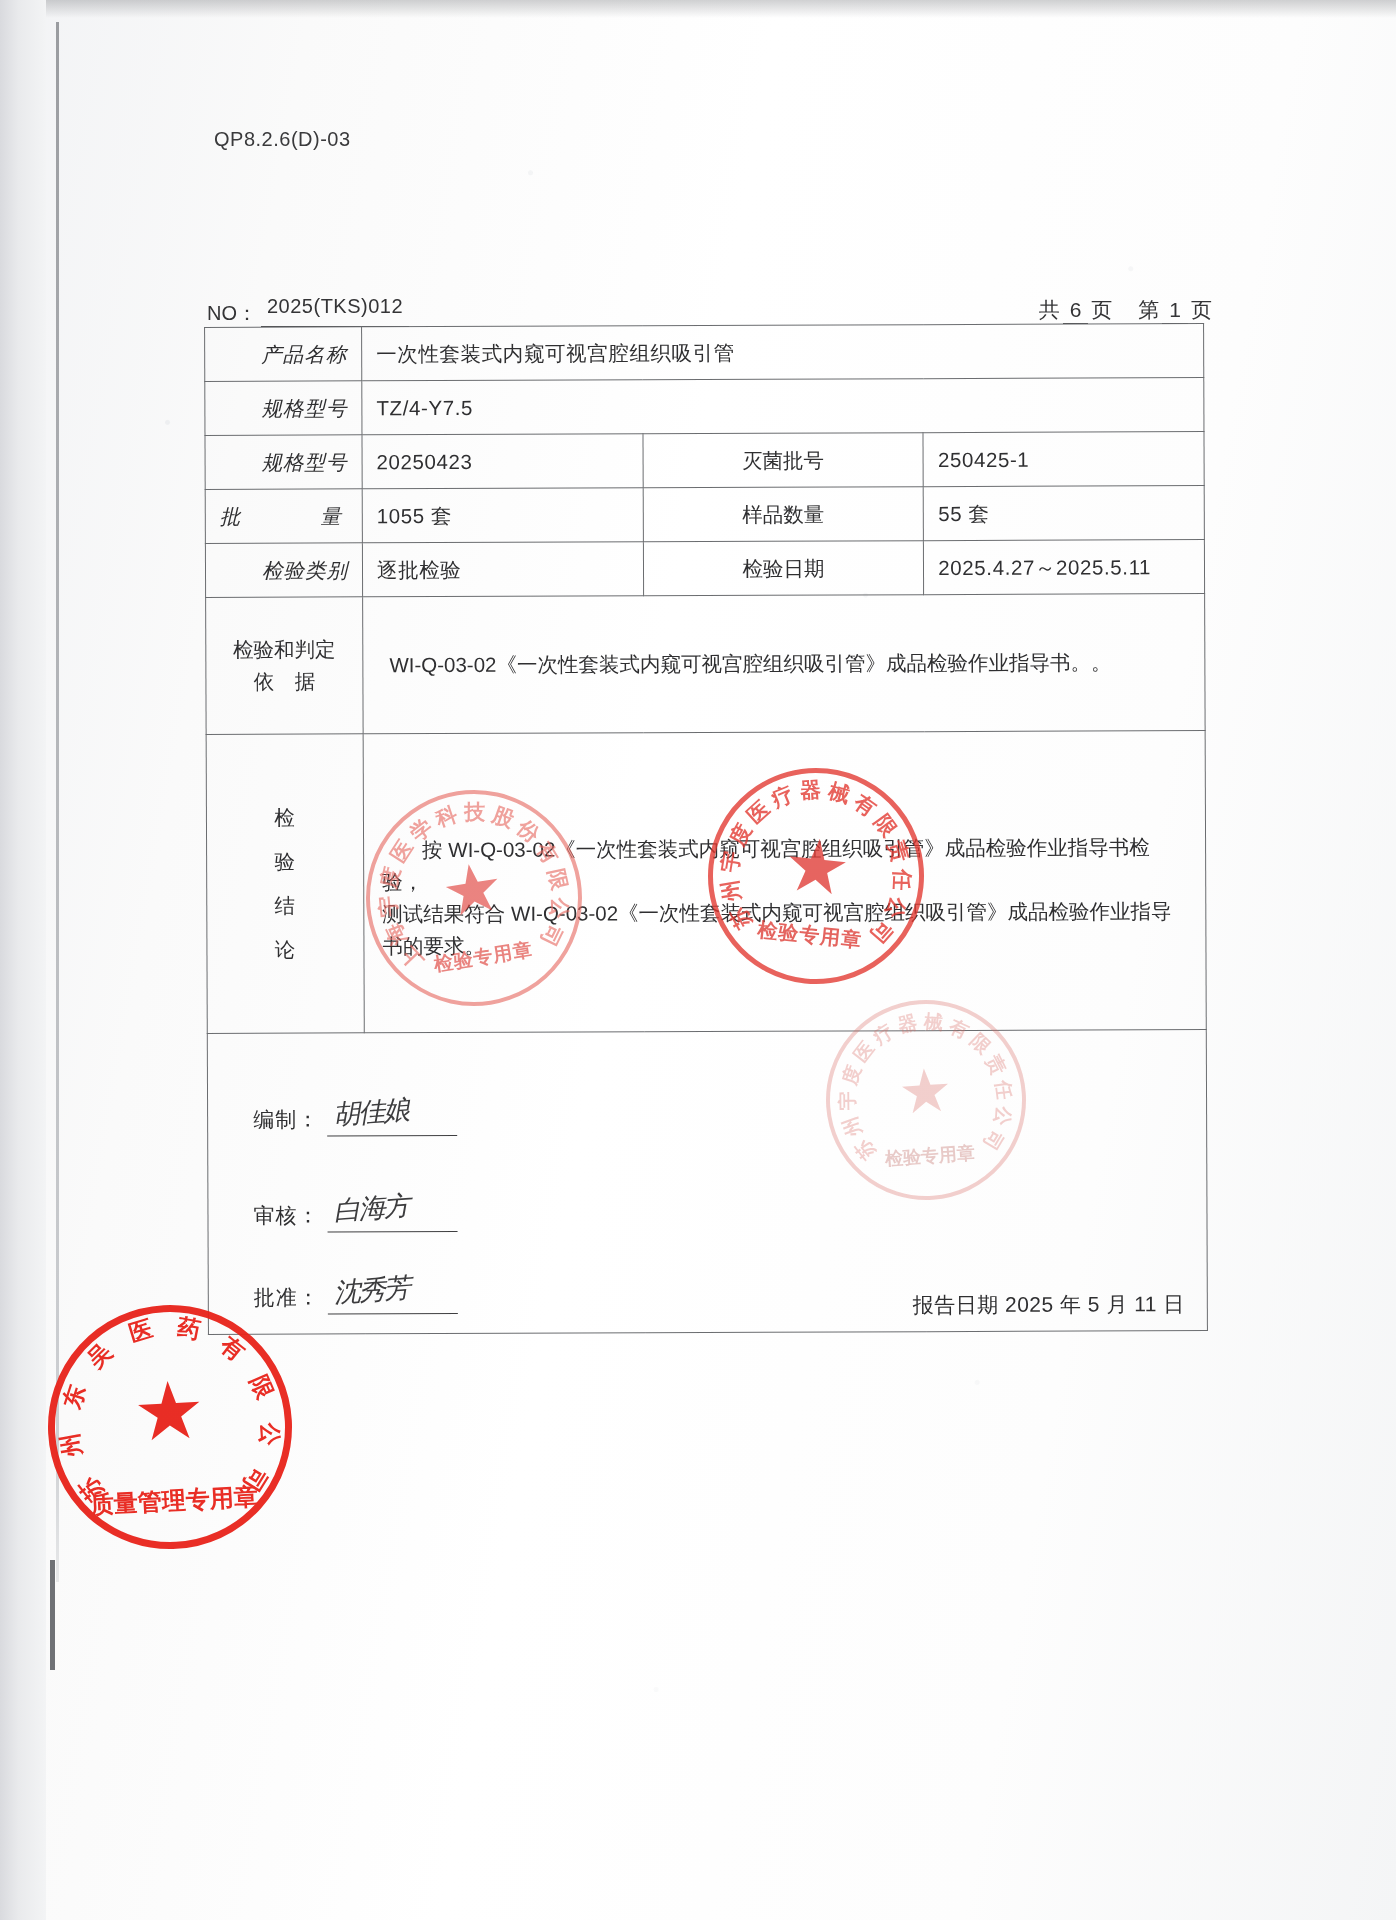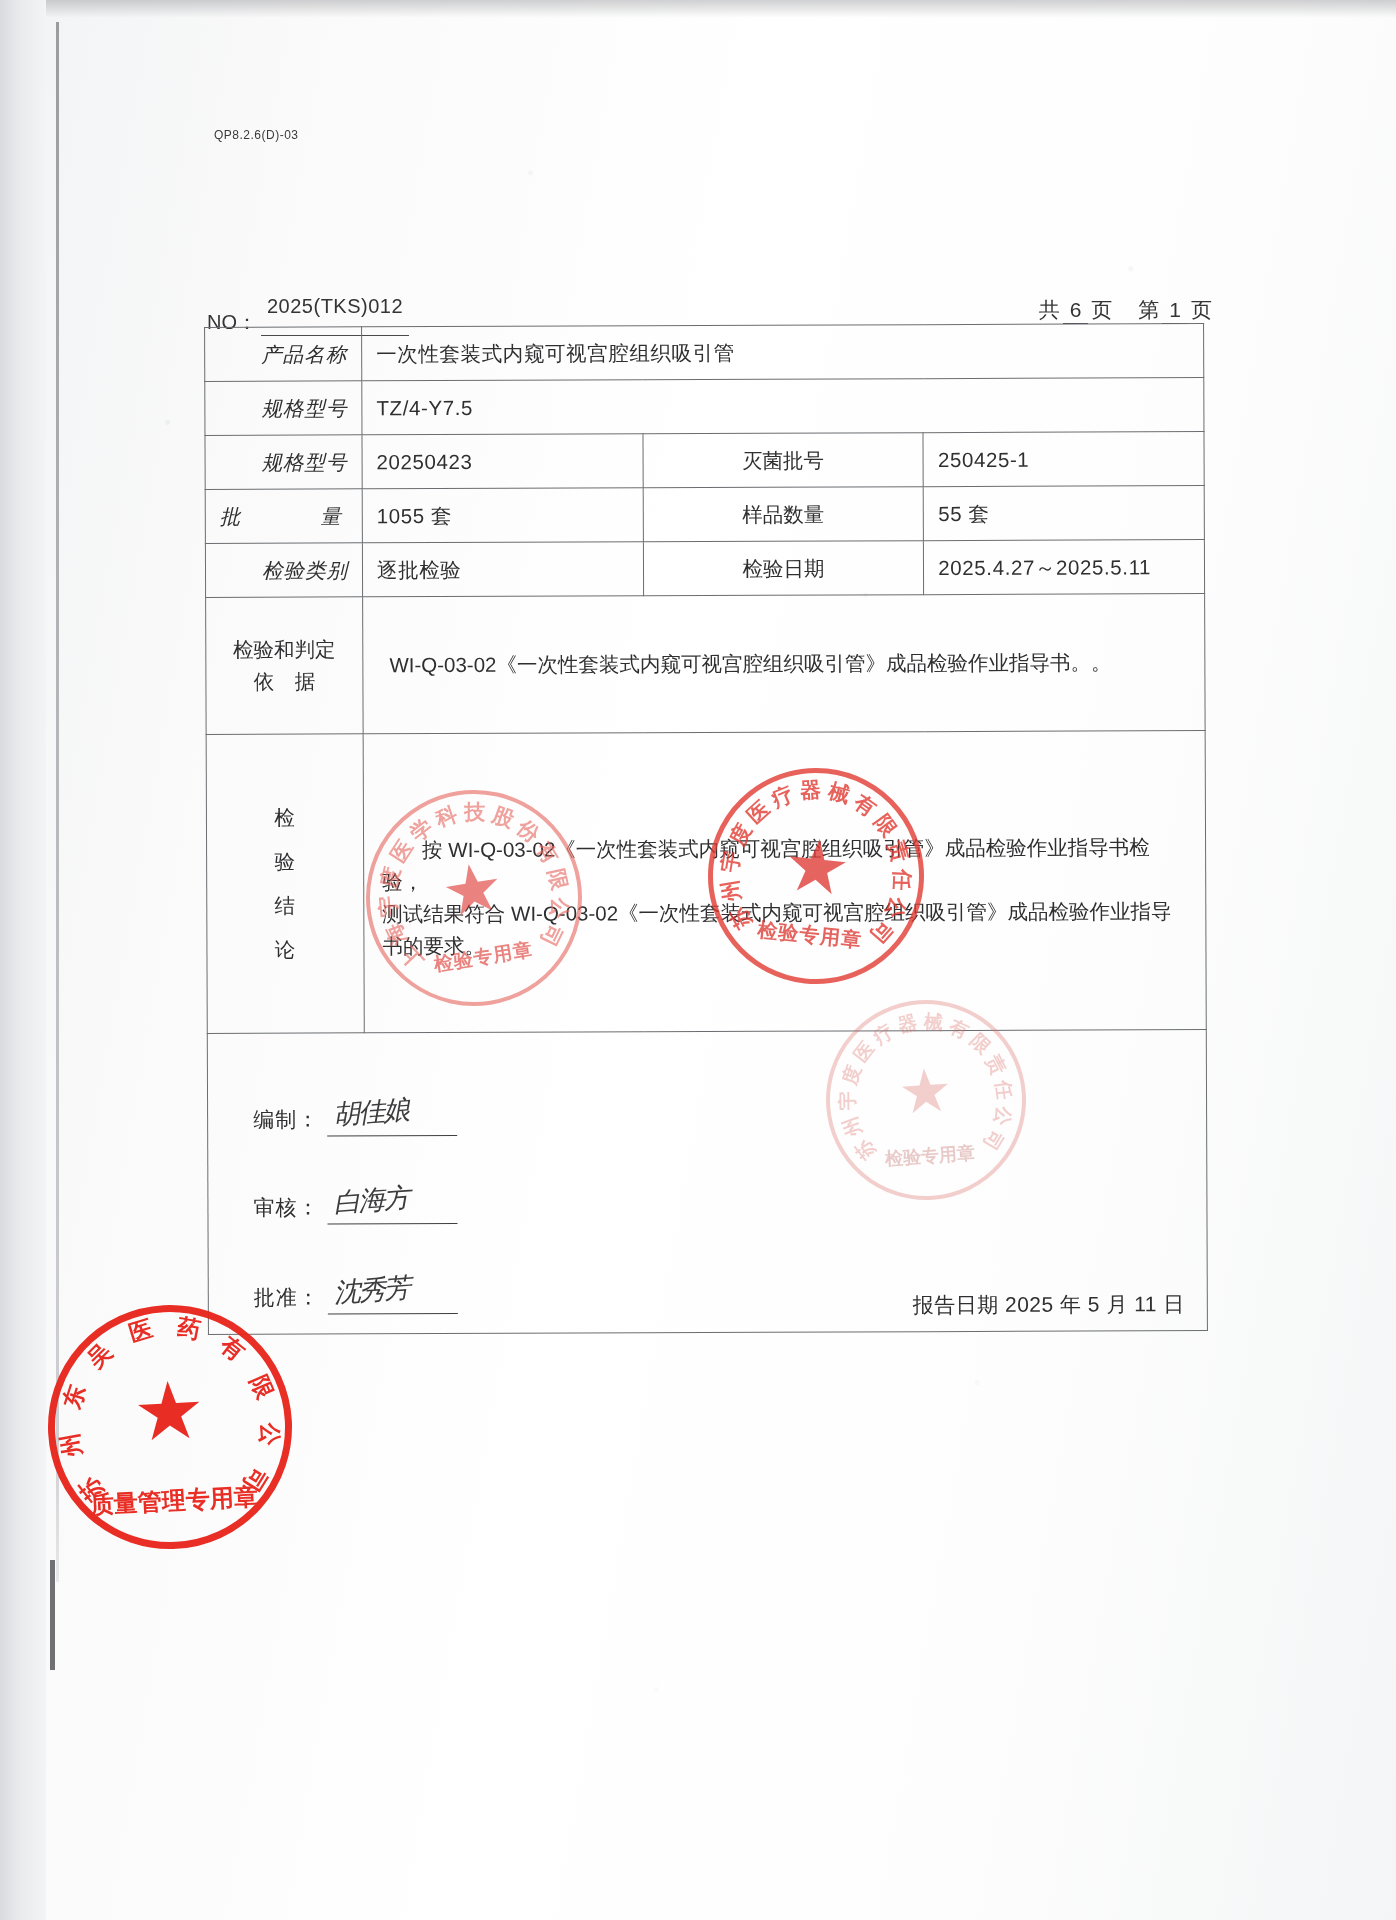--- a/index.html
+++ b/index.html
@@ -59,21 +59,21 @@
     position: absolute;
     left: 46px; top: 0; right: 0; height: 18px;
     background: linear-gradient(180deg, rgba(120,122,126,.35), rgba(255,255,255,0));
   }
 
   
   .doc-code {
     position: absolute;
     left: 214px;
     top: 128px;
-    font-size: 12px;
+    font-size: 20px;
     letter-spacing: .5px;
     color: #3a3a3c;
     white-space: nowrap;
   }
   .company-name {
     position: absolute;
     left: 0; right: 0;
     top: 167px;
     text-align: center;
     font-size: 33px;
@@ -98,21 +98,21 @@
     left: 207px;
     top: 295px;
     font-size: 20px;
     color: #343436;
     display: flex;
     align-items: flex-end;
     gap: 4px;
   }
   .no-value {
     border-bottom: 1.4px solid #4a4a4c;
-    padding: 0 6px 17px 6px;
+    padding: 0 6px 8px 6px;
     letter-spacing: .5px;
   }
   .page-count {
     position: absolute;
     right: 184px;
     top: 296px;
     font-size: 21px;
     color: #343436;
     display: flex;
     align-items: flex-end;
@@ -223,21 +223,21 @@
     font-family: "DejaVu Serif", serif;
     font-size: 27px;
     color: #2c2c2e;
     font-style: italic;
     letter-spacing: -2px;
     transform: rotate(-4deg);
     white-space: nowrap;
     opacity: .92;
   }
   .sign-1 { left: 22px; top: 70px; }
-  .sign-2 { left: 22px; top: 158px; }
+  .sign-2 { left: 22px; top: 166px; }
   .sign-3 { left: 22px; top: 248px; }
   .report-date {
     position: absolute;
     right: 22px;
     top: 258px;
     font-size: 21px;
     color: #2f2f31;
     white-space: nowrap;
     letter-spacing: .5px;
   }

